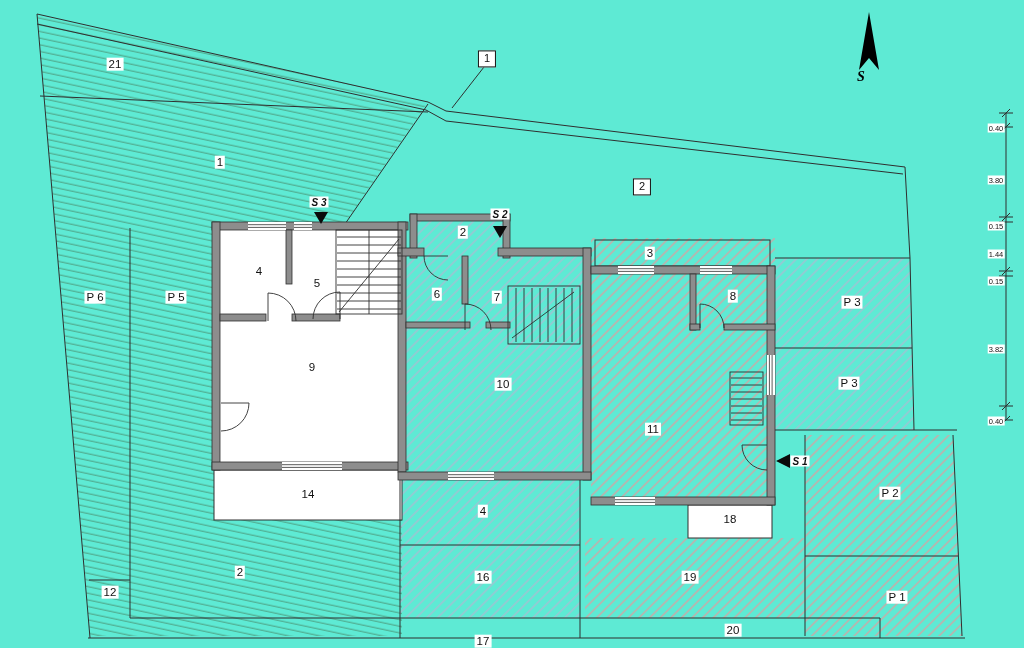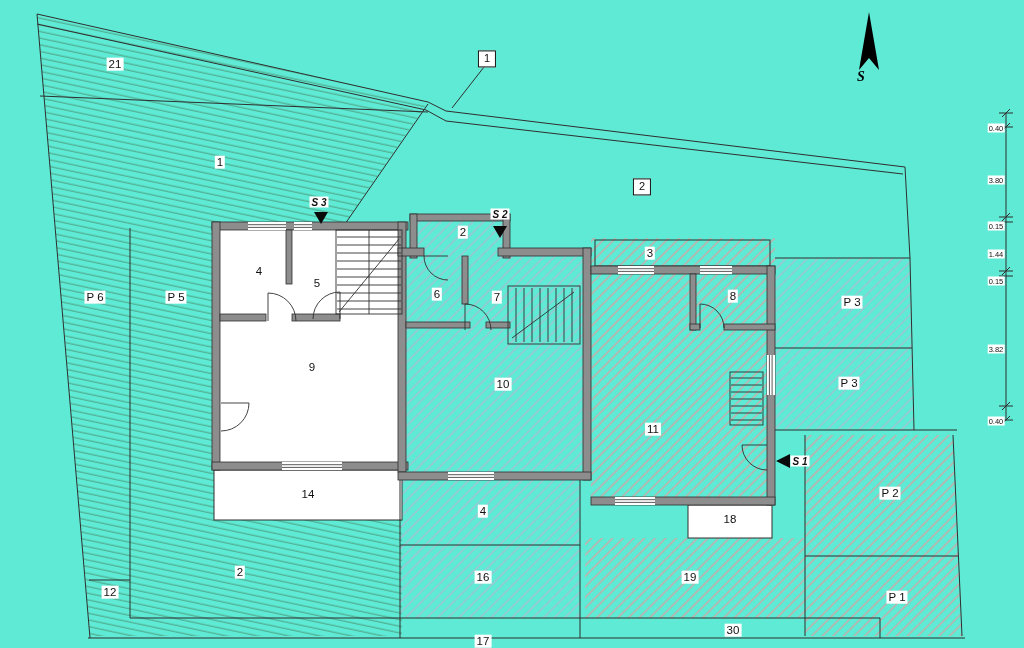--- a/index.html
+++ b/index.html
@@ -254,21 +254,21 @@
   <div class="lbl" style="left:733px;top:296px">8</div>
   <div class="lbl" style="left:312px;top:367px">9</div>
   <div class="lbl" style="left:503px;top:384px">10</div>
   <div class="lbl" style="left:653px;top:429px">11</div>
   <div class="lbl" style="left:308px;top:494px">14</div>
   <div class="lbl" style="left:483px;top:511px">4</div>
   <div class="lbl" style="left:730px;top:519px">18</div>
   <div class="lbl" style="left:483px;top:577px">16</div>
   <div class="lbl" style="left:690px;top:577px">19</div>
   <div class="lbl" style="left:483px;top:641px">17</div>
-  <div class="lbl" style="left:733px;top:630px">30</div>
+  <div class="lbl" style="left:733px;top:630px">20</div>
 
   <div class="dim" style="left:996px;top:120px">0.40</div>
   <div class="dim" style="left:996px;top:172px">3.80</div>
   <div class="dim" style="left:996px;top:218px">0.15</div>
   <div class="dim" style="left:996px;top:246px">1.44</div>
   <div class="dim" style="left:996px;top:273px">0.15</div>
   <div class="dim" style="left:996px;top:341px">3.82</div>
   <div class="dim" style="left:996px;top:413px">0.40</div>
 
 </div>

